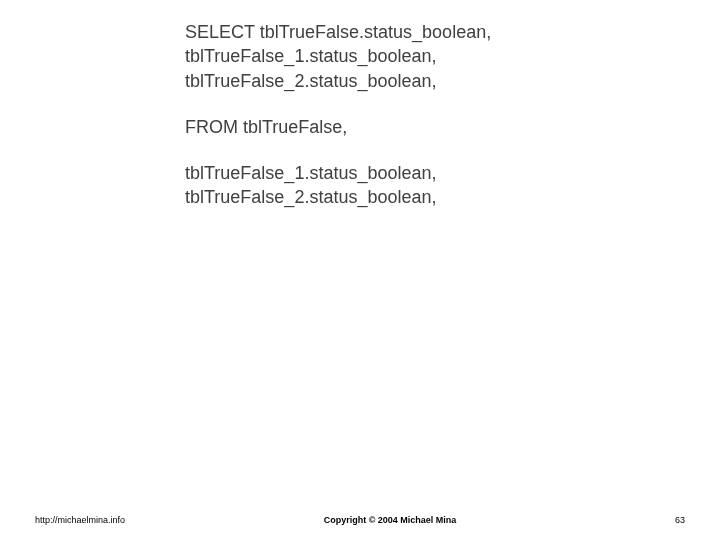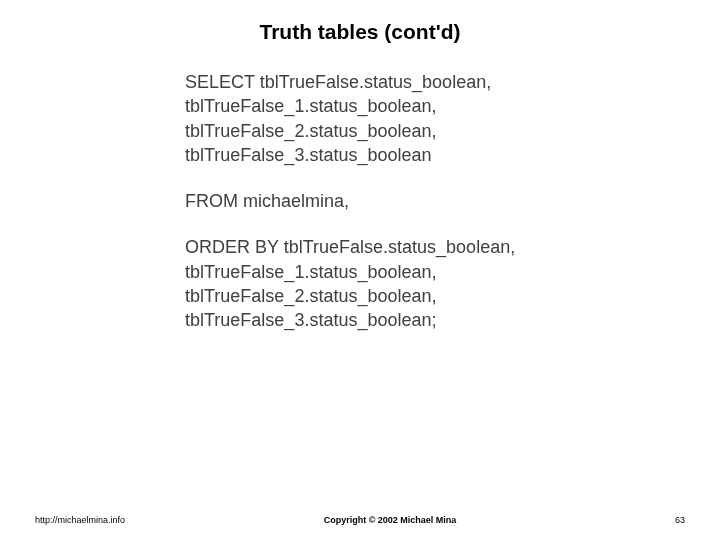--- a/index.html
+++ b/index.html
@@ -58,43 +58,39 @@
     .footer-right {
       text-align: right;
       min-width: 30px;
     }
   </style>
 </head>
 <body>
 
 <div class="slide">
 
-  <div class="title">Truth tables (cont'd)</div>
 
   <div class="content">
 
     <div class="block">
       <div>SELECT tblTrueFalse.status_boolean,</div>
       <div>tblTrueFalse_1.status_boolean,</div>
       <div>tblTrueFalse_2.status_boolean,</div>
-      <div>tblTrueFalse_3.status_boolean</div>
     </div>
 
     <div class="block">
-      <div>FROM michaelmina,</div>
+      <div>FROM tblTrueFalse,</div>
     </div>
 
     <div class="block">
-      <div>ORDER BY tblTrueFalse.status_boolean,</div>
       <div>tblTrueFalse_1.status_boolean,</div>
       <div>tblTrueFalse_2.status_boolean,</div>
-      <div>tblTrueFalse_3.status_boolean;</div>
     </div>
 
   </div>
 
   <div class="footer">
     <div class="footer-left">http://michaelmina.info</div>
-    <div class="footer-center">Copyright © 2002 Michael Mina</div>
+    <div class="footer-center">Copyright © 2004 Michael Mina</div>
     <div class="footer-right">63</div>
   </div>
 
 </div>
 
 </body></html>

